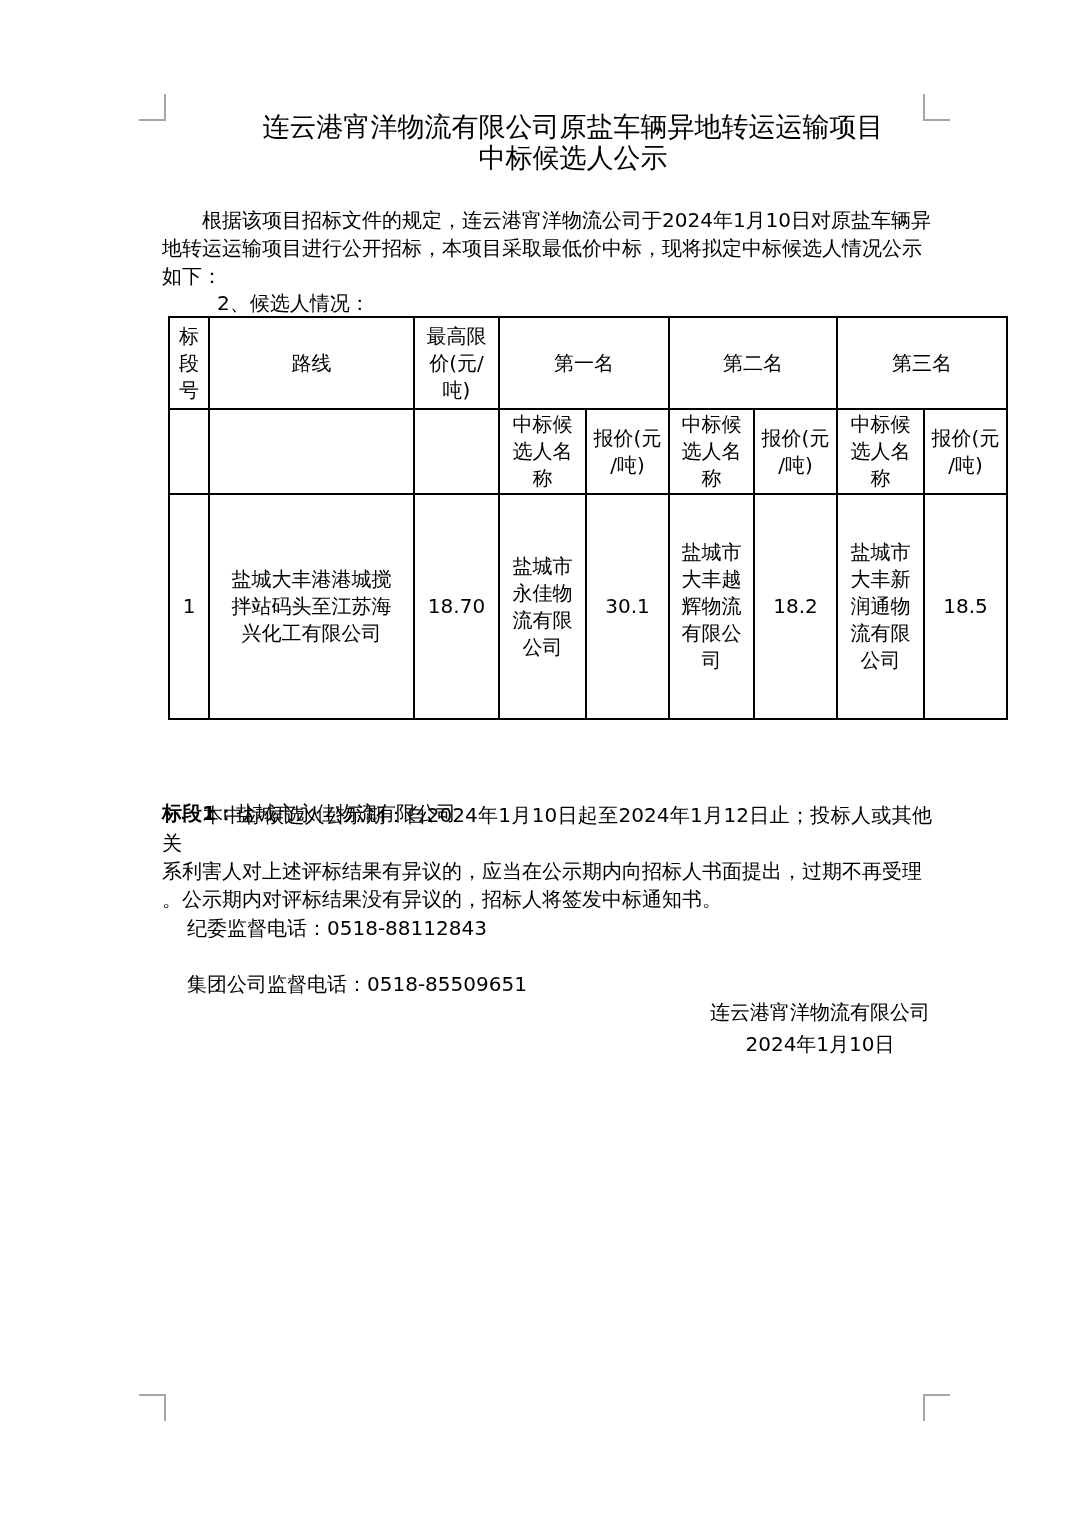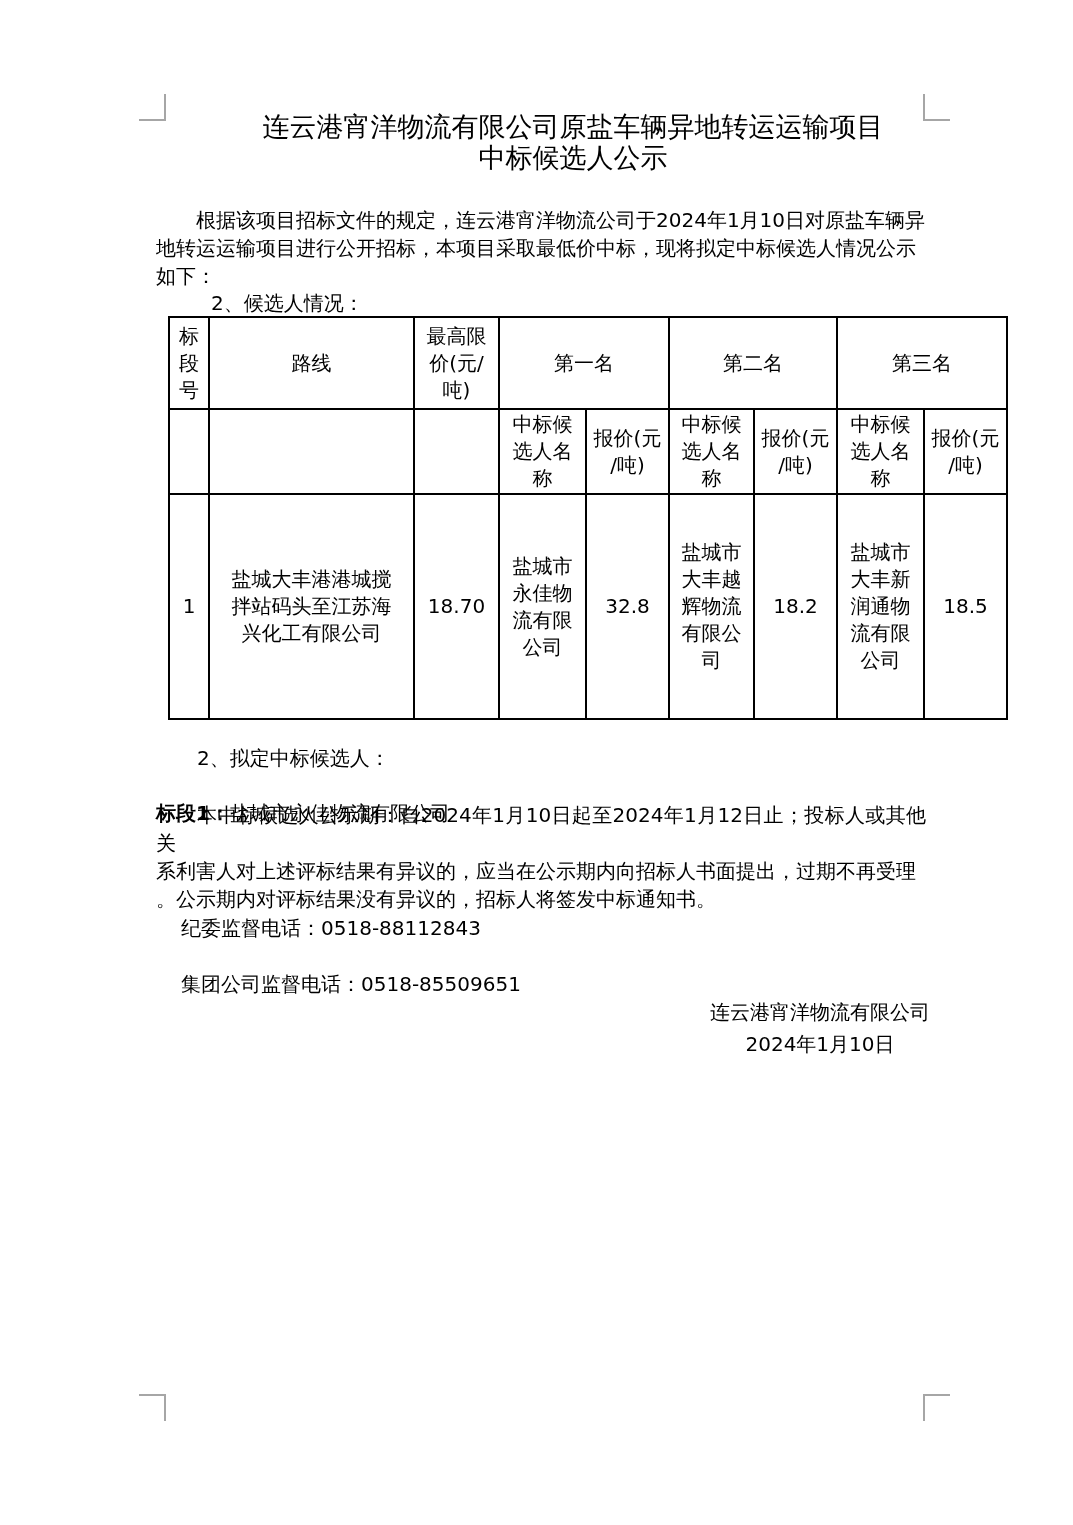--- a/index.html
+++ b/index.html
@@ -17,21 +17,21 @@
   .mark-tr{left:923px;top:94px;border-left:2px solid #a6a6a6;border-bottom:2px solid #a6a6a6;}
   .mark-bl{left:139px;top:1394px;border-right:2px solid #a6a6a6;border-top:2px solid #a6a6a6;}
   .mark-br{left:923px;top:1394px;border-left:2px solid #a6a6a6;border-top:2px solid #a6a6a6;}
 
   .doc-title{
     position:absolute;left:162px;top:111px;width:770px;
     padding-left:52px;box-sizing:border-box;
     text-align:center;font-size:27px;font-weight:normal;line-height:31px;
   }
   .para{
-    position:absolute;left:156px;width:770px;
+    position:absolute;left:162px;width:770px;
     font-size:20px;line-height:28px;
     white-space:pre-line;
     text-align:justify;
   }
   .intro{top:206px;text-indent:40px;}
   .heading1{top:289px;padding-left:55px;width:715px;}
   .heading2{top:744px;padding-left:41px;width:729px;}
   .award-line{top:771px;}
   .award-line .bold{font-weight:bold;}
   .notice{top:801px;text-indent:41px;}
@@ -126,38 +126,37 @@
     <tr class="r3">
       <td>1</td>
       <td>盐城大丰港港城搅
 拌站码头至江苏海
 兴化工有限公司</td>
       <td>18.70</td>
       <td>盐城市
 永佳物
 流有限
 公司</td>
-      <td>32.8</td>
+      <td>30.1</td>
       <td>盐城市
 大丰越
 辉物流
 有限公
 司</td>
       <td>18.2</td>
       <td>盐城市
 大丰新
 润通物
 流有限
 公司</td>
       <td>18.5</td>
     </tr>
   </tbody>
     </table>
 
-  <div class="para heading2">2、拟定中标候选人：</div>
 
   <div class="para award-line">
     <span class="bold">标段1：</span><span>盐城市永佳物流有限公司</span>
   </div>
 
   <div class="para notice">本中标候选人公示期：自2024年1月10日起至2024年1月12日止；投标人或其他关
 系利害人对上述评标结果有异议的，应当在公示期内向招标人书面提出，过期不再受理
 。公示期内对评标结果没有异议的，招标人将签发中标通知书。</div>
 
   <div class="para phones">

